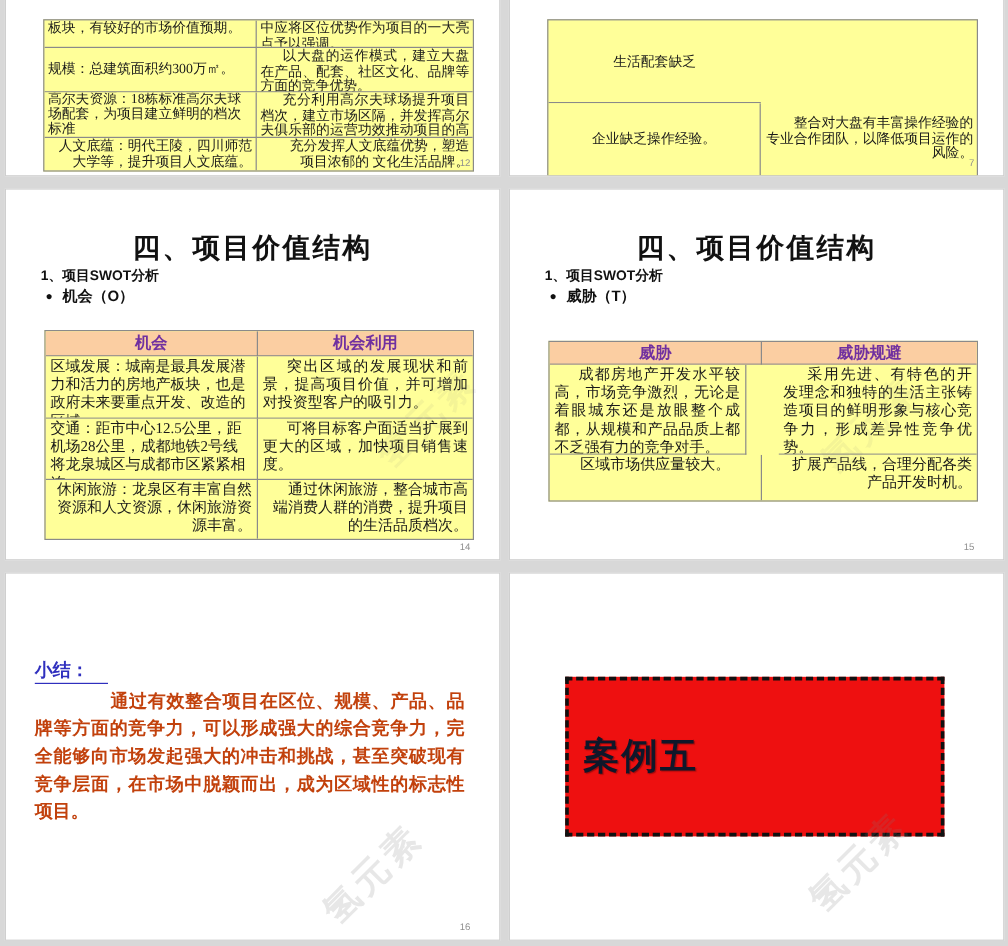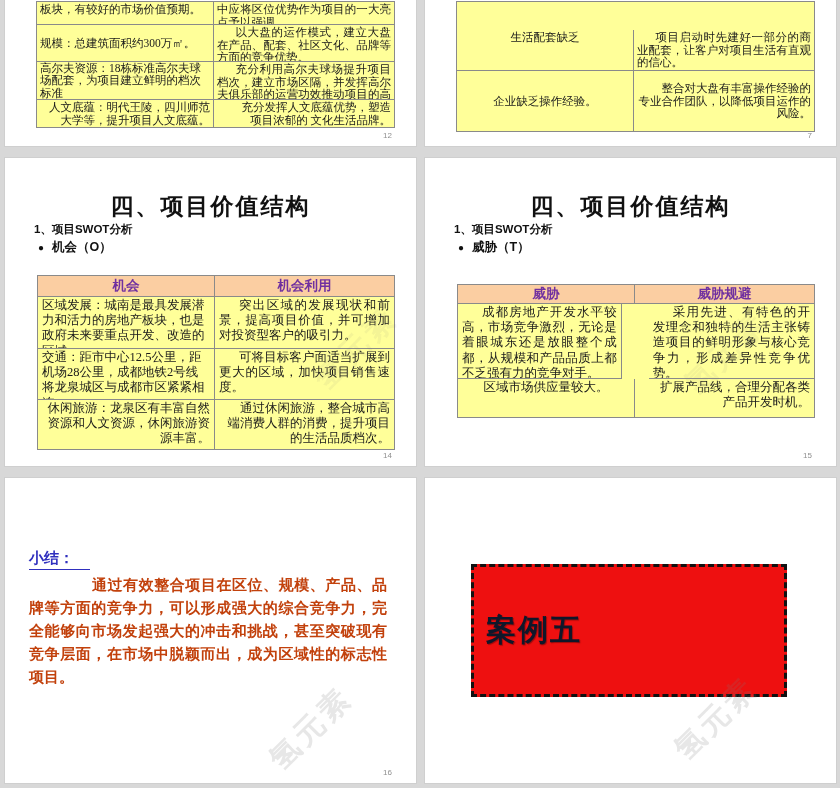--- a/index.html
+++ b/index.html
@@ -51,21 +51,21 @@
     border-right:1px solid #8a8a8a;
     border-bottom:1px solid #8a8a8a;
     font-family:"Liberation Serif", serif;
     color:#1a1a1a;
     padding:1px 3px;
   }
   .trow .tcell:last-child { border-right:none; }
   .tbl .trow:last-child .tcell { border-bottom:none;text-align:right; }
 
   
-  .top-tbl { left:31px; top:163px; width:359px; }
+  .top-tbl { left:31px; top:178px; width:359px; }
   .top-tbl .tcell { font-size:11.5px; line-height:12.6px; }
   .top-tbl .tcell.cl { width:177px; }
   .top-tbl .tcell.cr { width:180px; text-align:justify; }
   .s13 .top-tbl .tcell.cl { width:177px; }
   .s13 .top-tbl .tcell.cr { width:180px; }
   .s12 .rA { height:23px; } .s12 .rB { height:37px; }
   .s12 .rC { height:38px; } .s12 .rD { height:27px; }
   .s13 .rA { height:41px;margin-top:28px; } .s13 .rB { height:60px; }
   .vc { display:flex; align-items:center; }
   .hc { justify-content:center; text-align:center; }
@@ -173,21 +173,20 @@
         <div class="tcell cr ind">充分发挥人文底蕴优势，塑造项目浓郁的 文化生活品牌。</div>
       </div>
     </div>
     <div class="pagenum">12</div>
   </section>
 
   <section class="slide s13">
     <div class="tbl top-tbl">
       <div class="trow rA">
         <div class="tcell cl" style="text-align:center;">生活配套缺乏</div>
-        <div class="tcell cr ind">项目启动时先建好一部分的商业配套，让客户对项目生活有直观的信心。</div>
       </div>
       <div class="trow rB">
         <div class="tcell cl vc hc">企业缺乏操作经验。</div>
         <div class="tcell cr ind vc">整合对大盘有丰富操作经验的专业合作团队，以降低项目运作的风险。</div>
       </div>
     </div>
     <div class="pagenum">7</div>
   </section>
 
   <section class="slide s14">

